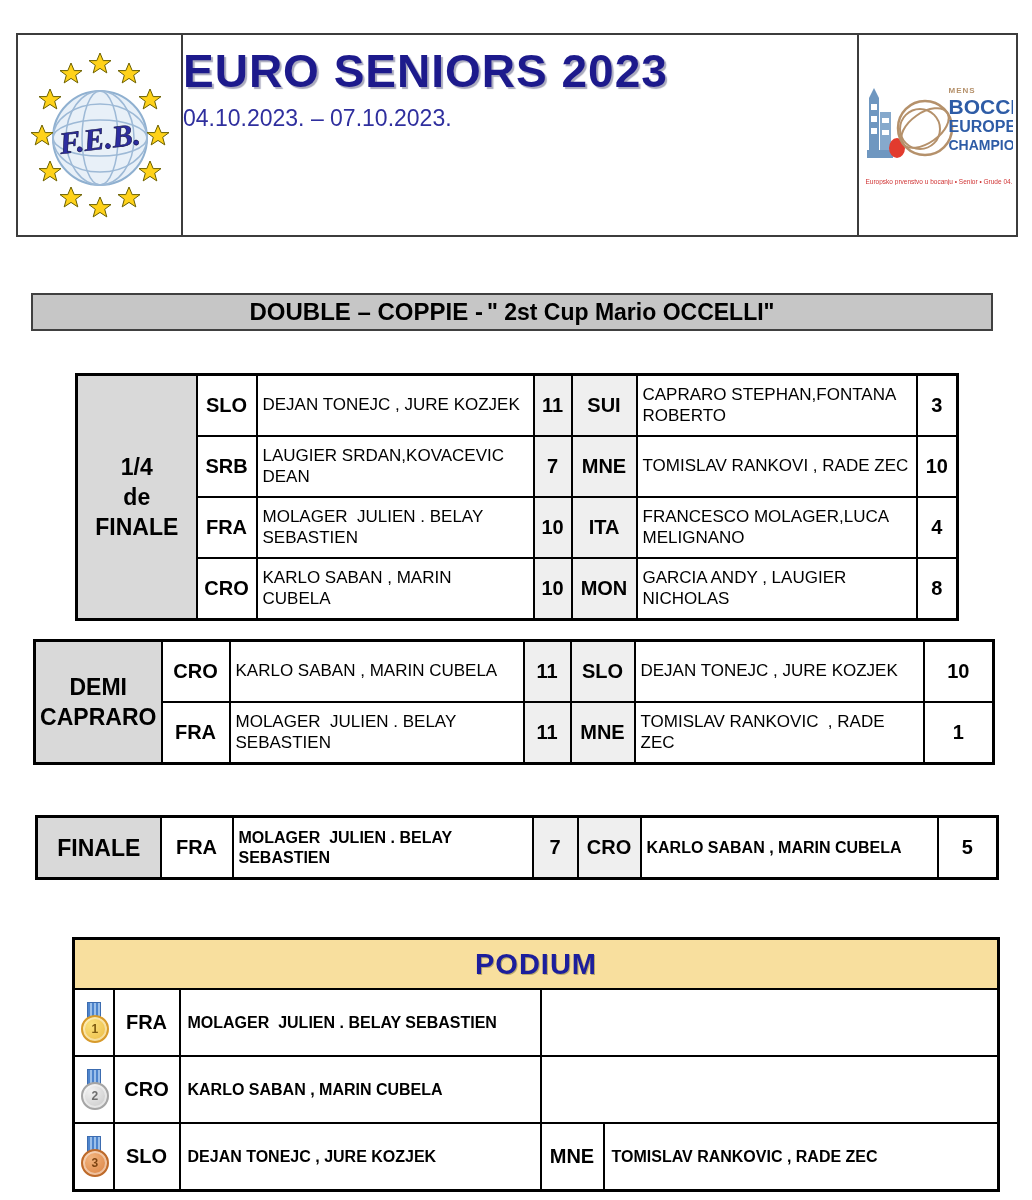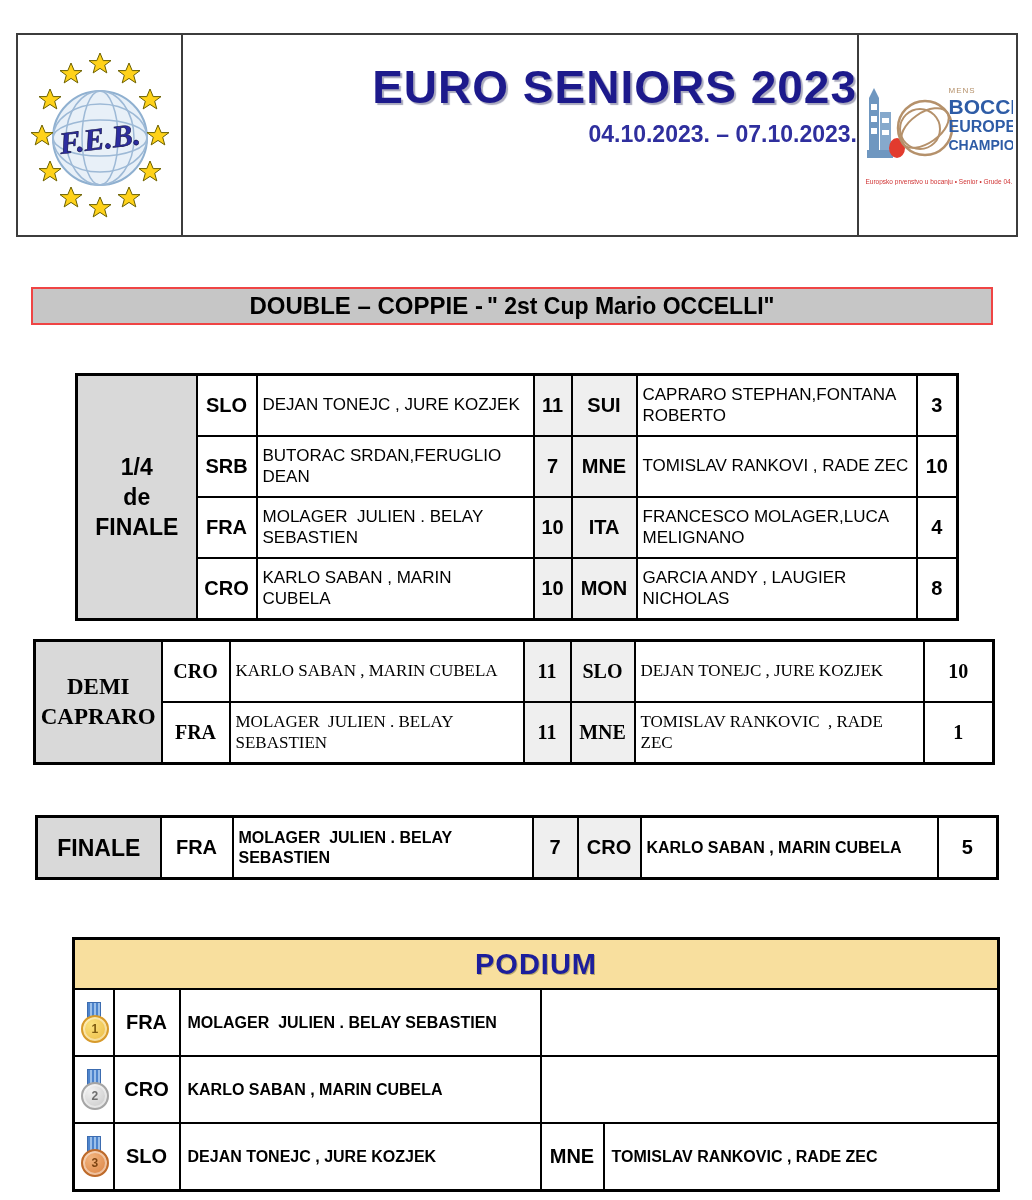--- a/index.html
+++ b/index.html
@@ -1,41 +1,41 @@
 <!DOCTYPE html>
 <html><head>
 <meta charset="utf-8">
 <style>
   html,body{margin:0;padding:0;background:#fff;}
   body{width:1032px;height:1200px;position:relative;font-family:"Liberation Sans",sans-serif;color:#000;}
 
   
   .header{position:absolute;left:16px;top:33px;width:998px;height:200px;border:2px solid #3c3c3c;display:flex;background:#fff;}
   .feb-cell{width:163px;border-right:2px solid #3c3c3c;display:flex;align-items:center;justify-content:center;}
-  .title-cell{flex:1;border-right:2px solid #3c3c3c;text-align:right;padding-top:28px;overflow:hidden;}
+  .title-cell{flex:1;border-right:2px solid #3c3c3c;text-align:left;padding-top:12px;overflow:hidden;}
   .bocce-cell{width:157px;display:flex;align-items:center;justify-content:center;overflow:hidden;}
   .main-title{font-size:46px;font-weight:900;letter-spacing:1px;color:#1d1a8c;line-height:48px;text-shadow:2px 2px 1px #a9a9bd;}
   .sub-title{font-size:31px;font-weight:900;color:#211e99;line-height:34px;margin-top:22px;text-shadow:1.5px 1.5px 1px #b5b5c8;}
-  .dates{font-size:23px;font-weight:700;color:#2f2f9e;line-height:25px;margin-top:11px;}
+  .dates{font-size:23px;font-weight:400;color:#2f2f9e;line-height:25px;margin-top:11px;}
   .cup{font-size:27px;font-weight:500;color:#5a639c;line-height:30px;margin-top:2px;letter-spacing:2px;}
 
   
   .feb-svg{display:block;}
 
   
   .bocce-logo{position:relative;width:150px;height:106px;background:#fff;overflow:hidden;}
   .bl-text{position:absolute;left:86px;color:#2e5ca6;white-space:nowrap;line-height:1;}
-  .bl-mens{top:5px;font-size:8px;color:#b5916b;letter-spacing:1px;}
+  .bl-mens{top:5px;font-size:8px;color:#b5916b;letter-spacing:1px;font-weight:bold;}
   .bl-bocce{top:14px;font-size:21px;font-weight:600;}
   .bl-euro{top:37px;font-size:16px;font-weight:600;}
   .bl-champ{top:56px;font-size:14px;font-weight:600;}
   .bl-tagline{position:absolute;left:3px;bottom:3px;font-size:6.5px;color:#d03434;white-space:nowrap;overflow:hidden;width:146px;}
 
   
-  .banner{position:absolute;left:31px;top:287px;width:958px;height:34px;background:#c6c6c6;border:2px solid #ef4444;display:flex;align-items:center;justify-content:center;}
+  .banner{position:absolute;left:31px;top:293px;width:958px;height:34px;background:#c6c6c6;border:2px solid #404040;display:flex;align-items:center;justify-content:center;}
   .banner .b1{font-size:24px;font-weight:900;}
   .banner .b2{font-size:23px;font-weight:700;margin-left:4px;}
 
   
   table.bracket{border-collapse:collapse;table-layout:fixed;border:3px solid #000;background:#fff;}
   table.bracket td{border:2px solid #000;overflow:hidden;}
   td.stage{background:#d9d9d9;text-align:center;font-weight:800;font-size:23px;line-height:30px;}
   td.code{text-align:center;font-weight:800;font-size:20px;}
   td.name{font-size:17px;text-align:left;padding:2px 12px 2px 5px;line-height:1.2;white-space:pre-wrap;vertical-align:middle;}
   td.name.n2{padding-right:4px;}
@@ -149,21 +149,21 @@
       </td>
       <td class="code" style="height:57px;">SLO</td>
       <td class="name">DEJAN TONEJC , JURE KOZJEK</td>
       <td class="score lite thL thR">11</td>
       <td class="code lite thR">SUI</td>
       <td class="name n2">CAPRARO STEPHAN,FONTANA ROBERTO</td>
       <td class="score">3</td>
     </tr>
     <tr>
       <td class="code" style="height:57px;">SRB</td>
-      <td class="name">BUTORAC SRDAN,FERUGLIO DEAN</td>
+      <td class="name">LAUGIER SRDAN,KOVACEVIC DEAN</td>
       <td class="score lite thL thR">7</td>
       <td class="code lite thR">MNE</td>
       <td class="name n2">TOMISLAV RANKOVI , RADE ZEC</td>
       <td class="score">10</td>
     </tr>
     <tr>
       <td class="code" style="height:57px;">FRA</td>
       <td class="name">MOLAGER  JULIEN . BELAY SEBASTIEN</td>
       <td class="score lite thL thR">10</td>
       <td class="code lite thR">ITA</td>
@@ -176,21 +176,21 @@
       <td class="score lite thL thR">10</td>
       <td class="code lite thR">MON</td>
       <td class="name n2">GARCIA ANDY , LAUGIER NICHOLAS</td>
       <td class="score">8</td>
     </tr>
   </tbody>
     </table>
 </div>
 
 <div class="sf">
-  <table class="bracket" style="width:959px;font-family:Liberation Serif, serif;">
+  <table class="bracket" style="width:959px;">
     <colgroup>
         <col style="width:127px">
         <col style="width:68px">
         <col style="width:294px">
         <col style="width:47px">
         <col style="width:64px">
         <col style="width:289px">
         <col style="width:70px">
       </colgroup>
     <tbody>

